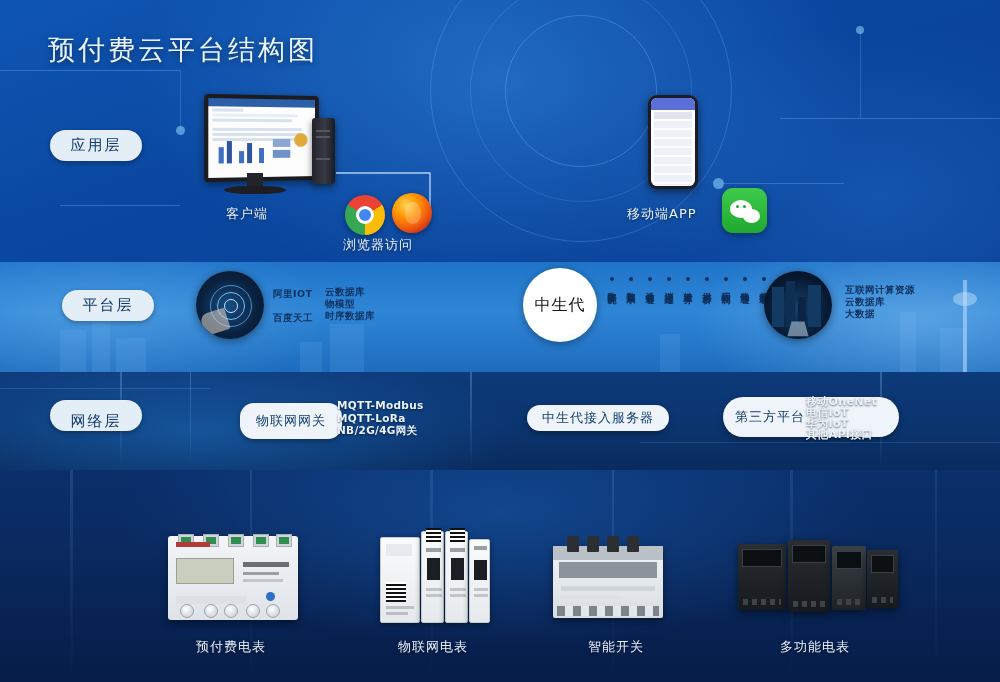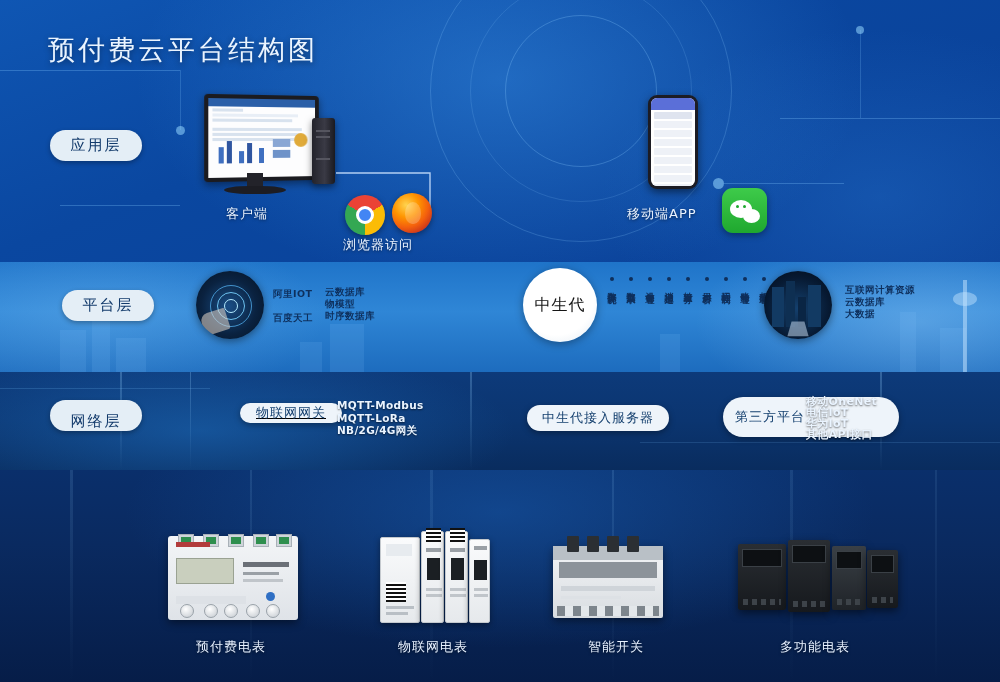--- a/index.html
+++ b/index.html
@@ -315,21 +315,21 @@
     <span class="pc-bldg" style="left:44px;top:14px;width:13px;height:42px;background:#123a63;"></span>
     <span class="pc-bldg" style="left:34px;top:26px;width:8px;height:30px;background:#0a2544;"></span>
     <span style="position:absolute;left:26px;top:44px;width:16px;height:24px;background:rgba(210,230,250,.5);transform:perspective(40px) rotateX(55deg);"></span>
   </div>
   <div class="plat-txt" style="left:845px;top:284px;">
     <div>互联网计算资源</div>
     <div>云数据库</div>
     <div>大数据</div>
   </div>
 
-  <div class="white-box" style="left:240px;top:403px;height:20px;padding:0 16px;border-radius:14px;text-decoration:underline;">
+  <div class="white-box" style="left:240px;top:403px;height:36px;padding:0 16px;border-radius:14px;">
     <span style="font-size:13px;color:#15406f;letter-spacing:1px;">物联网网关</span>
   </div>
   <div class="net-txt" style="left:337px;top:399px;">
     <div>MQTT-Modbus</div>
     <div>MQTT-LoRa</div>
     <div>NB/2G/4G网关</div>
   </div>
 
   <div class="white-box" style="left:527px;top:405px;height:26px;padding:0 15px;border-radius:13px;">
     <span style="font-size:13px;color:#15406f;letter-spacing:1px;">中生代接入服务器</span>

